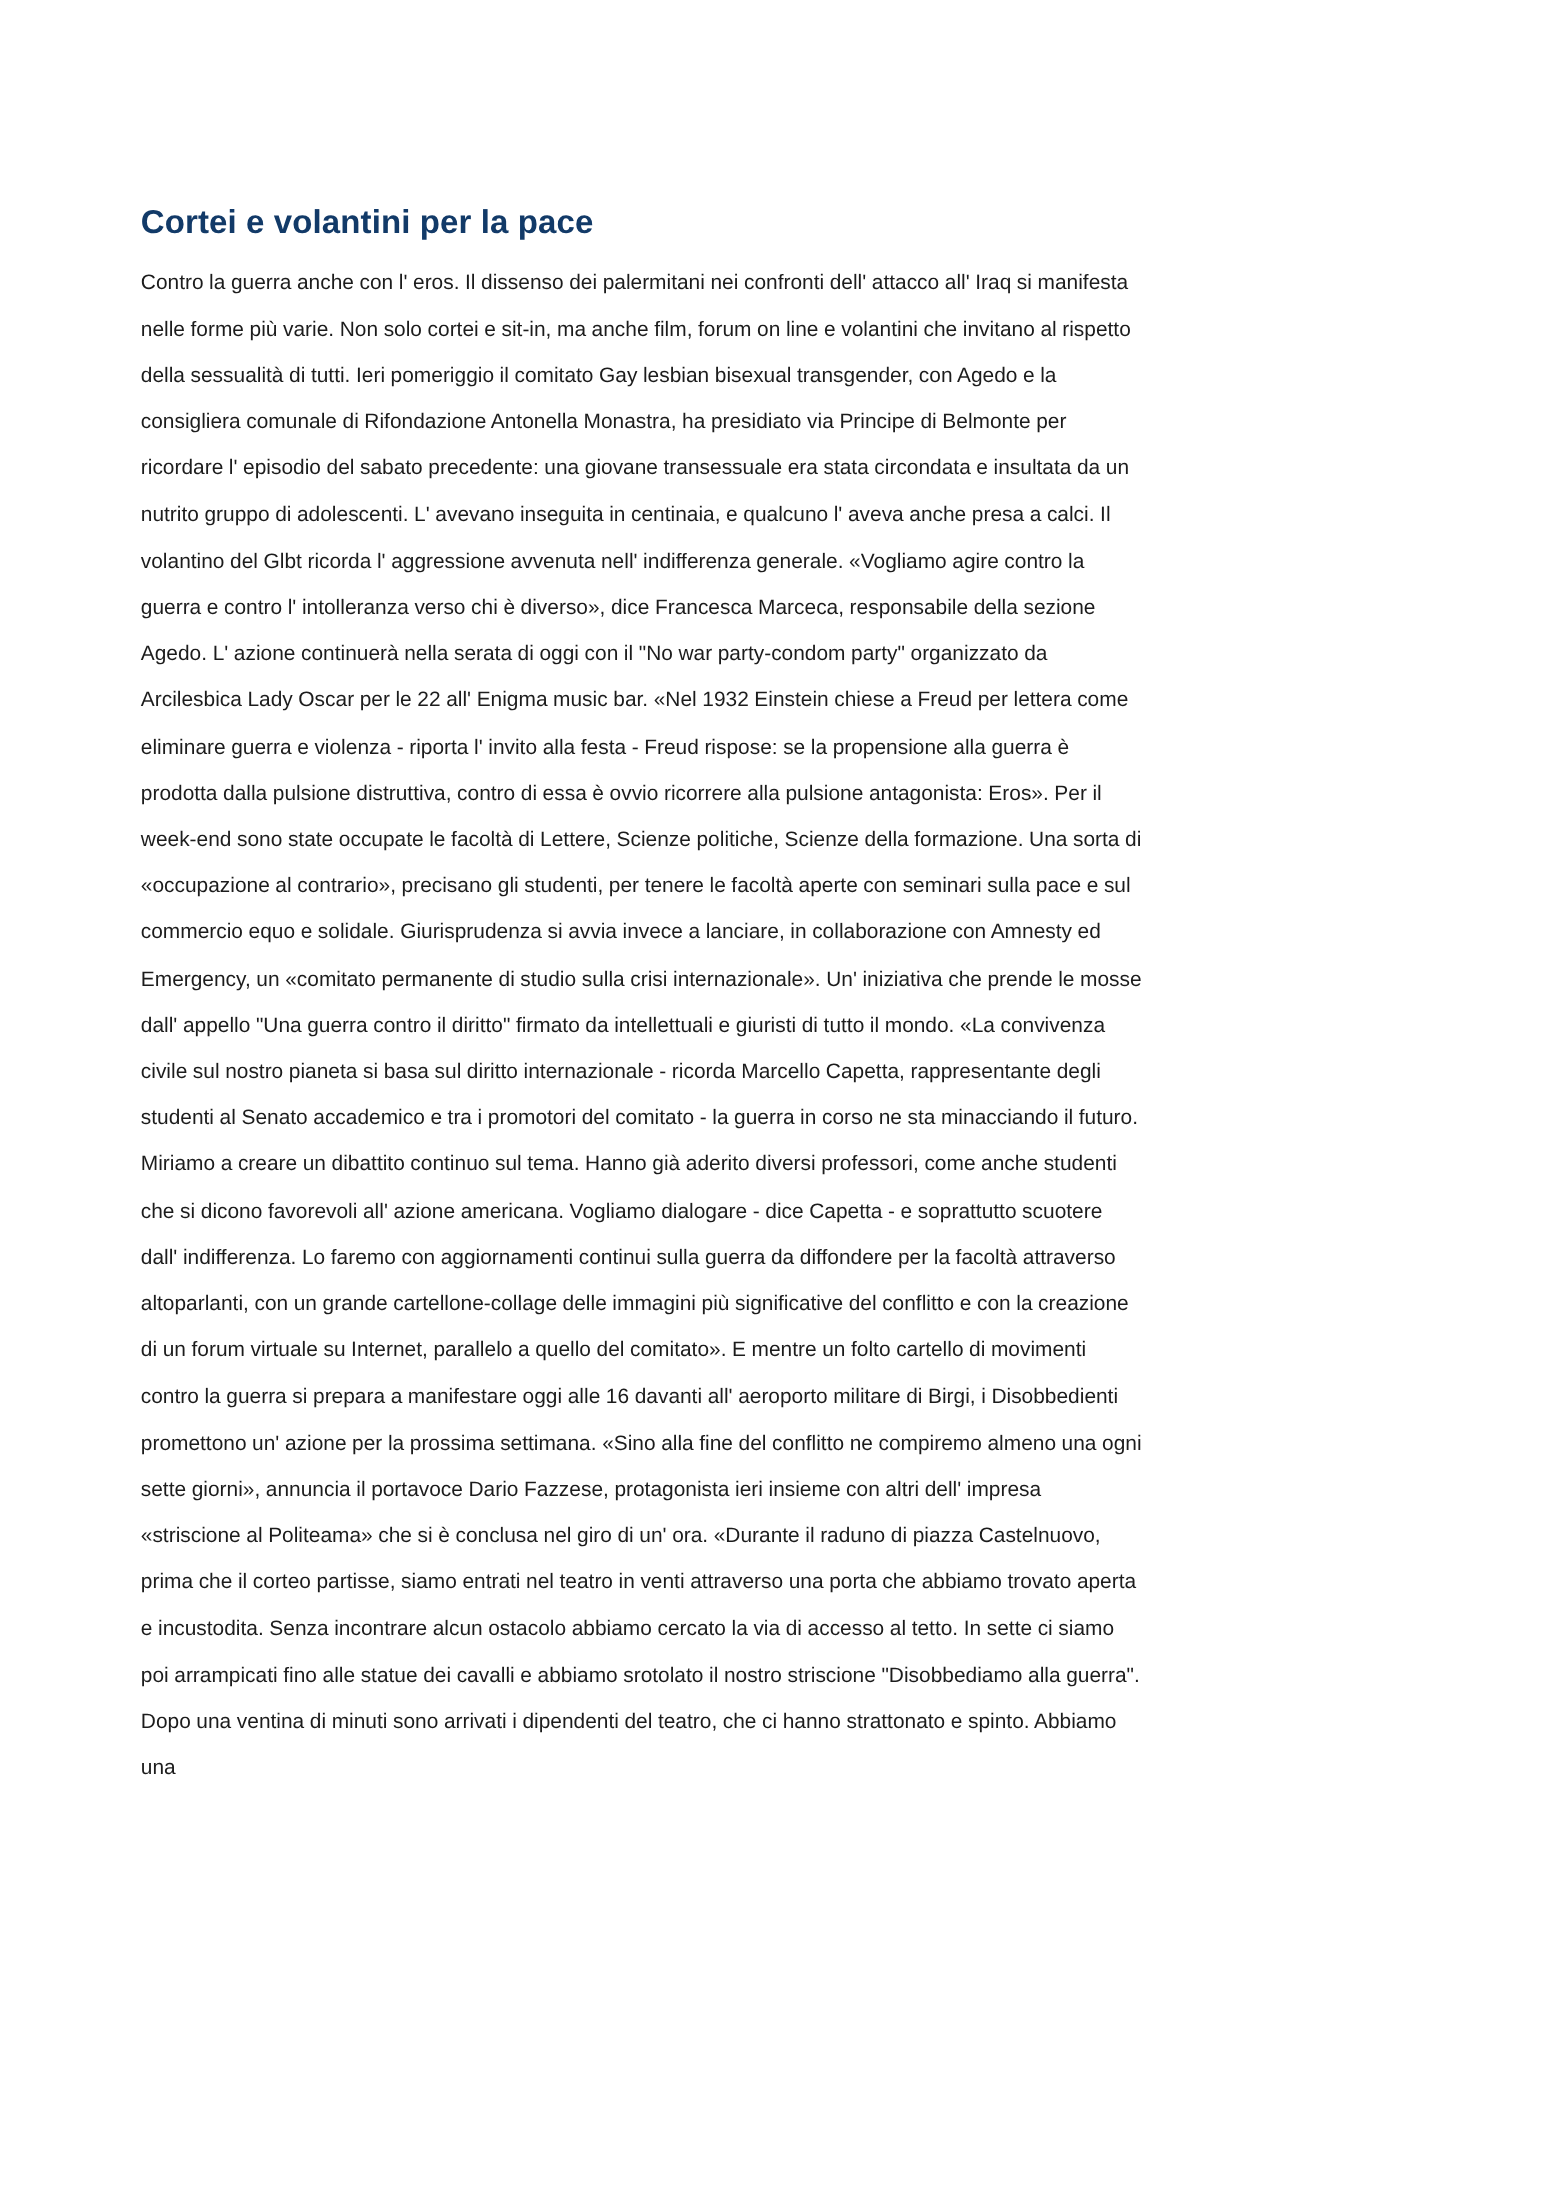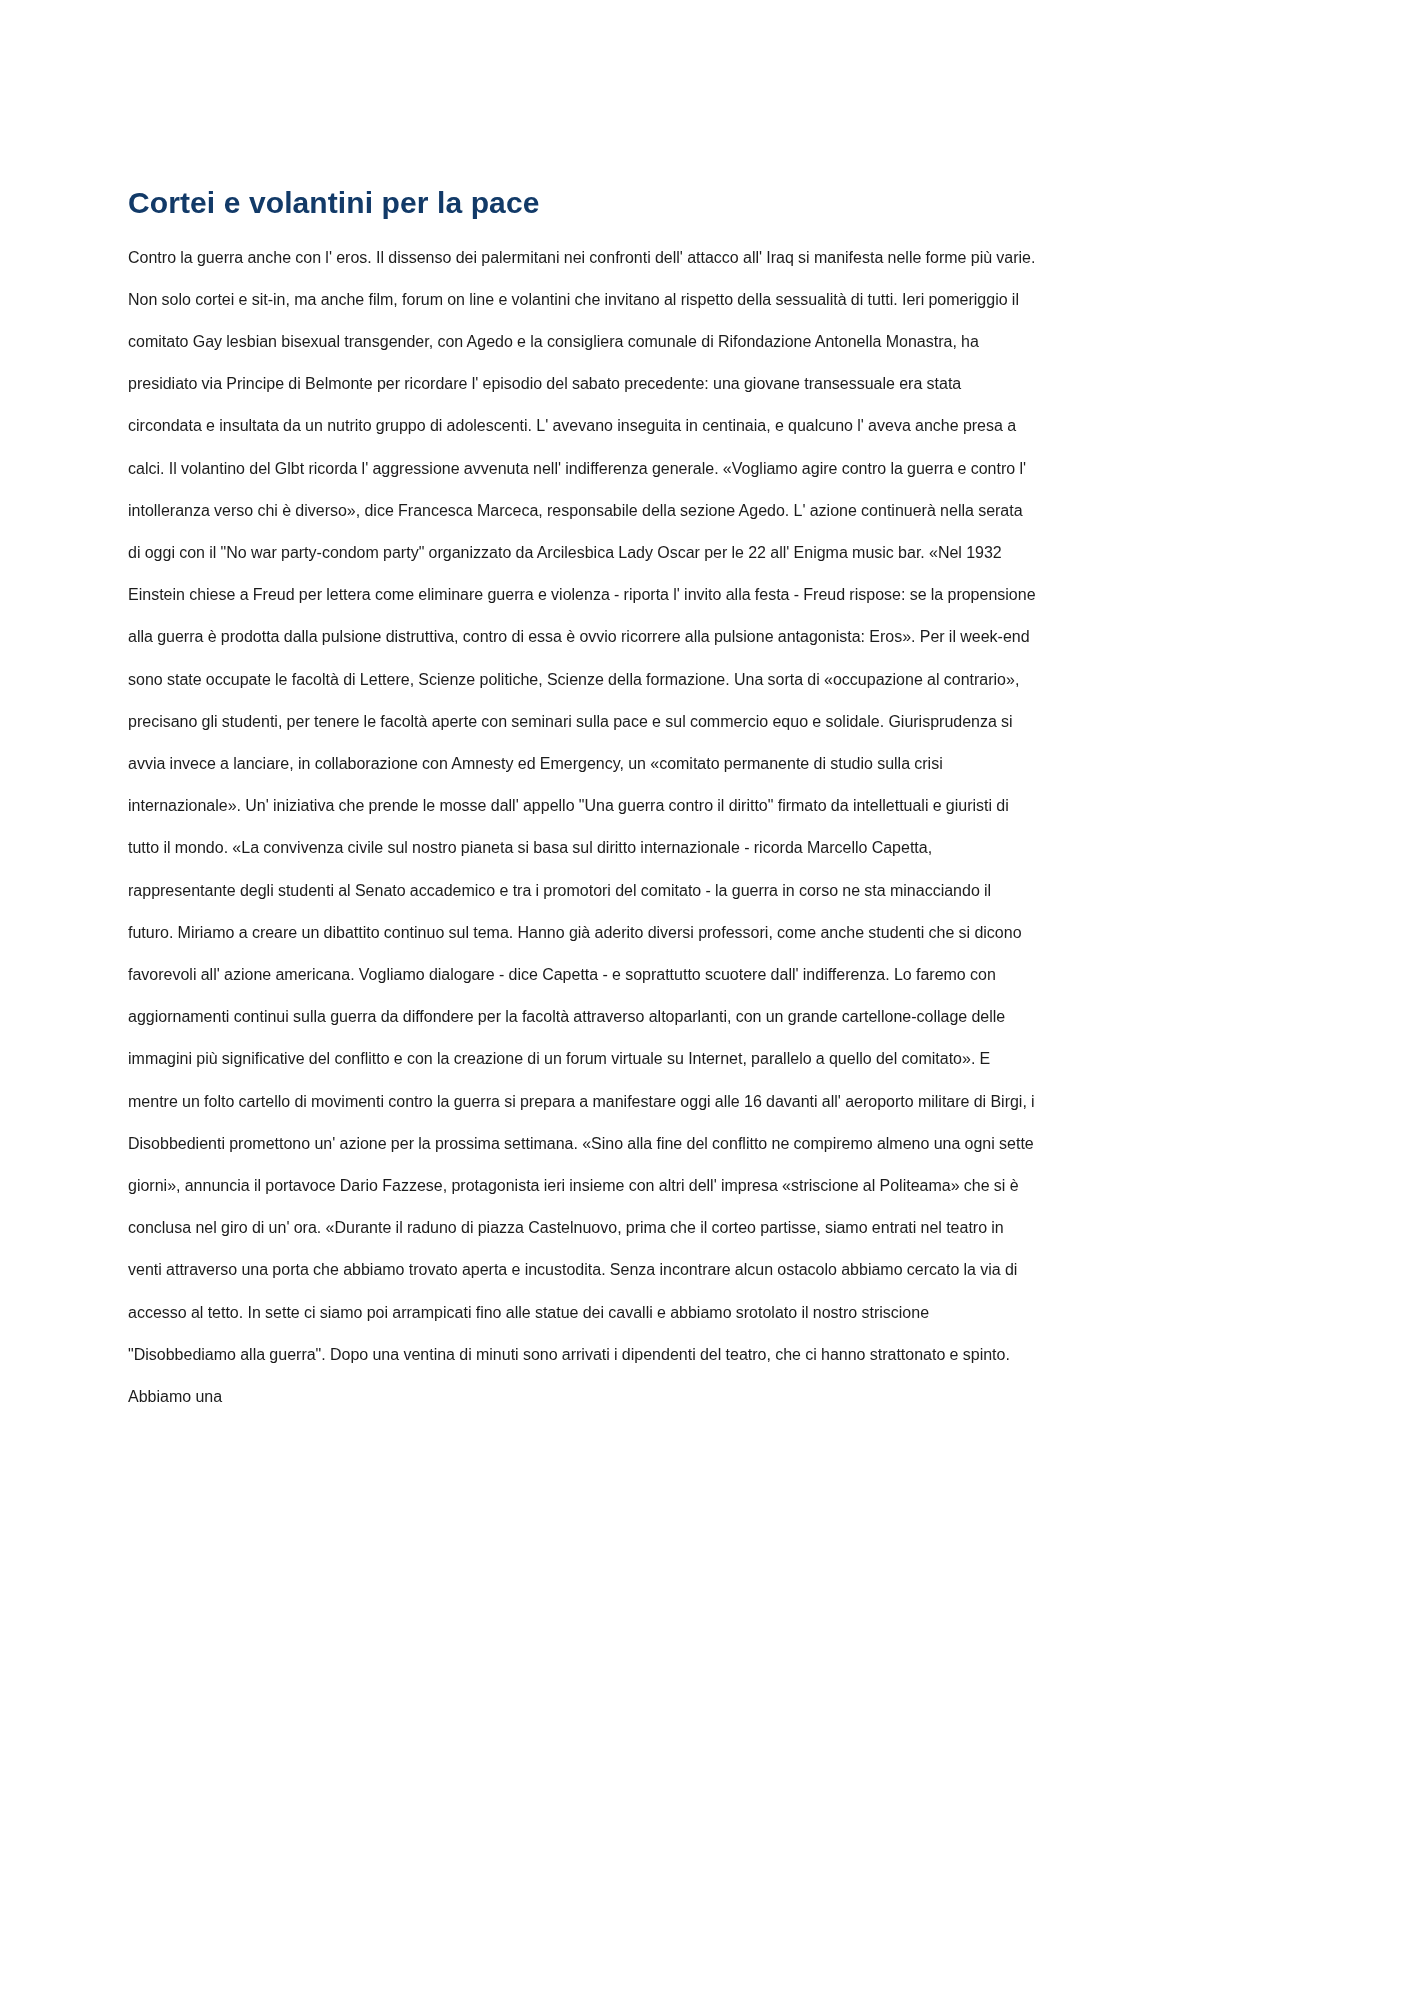--- a/index.html
+++ b/index.html
@@ -45,21 +45,21 @@
     font-weight: normal;
     color: #7a7a7a;
     line-height: 1.3;
     margin: 0 0 28px 0;
     padding: 0;
     white-space: pre;
   }
 
   #article-body {
     font-family: "Liberation Sans", sans-serif;
-    font-size: 16px;
+    font-size: 19px;
     font-weight: normal;
     color: #1c1c1c;
     line-height: 42.2px;
     text-align: left;
     margin: 0;
     padding: 0;
     max-width: 1160px;
     word-spacing: -0.2px;
   }
 

